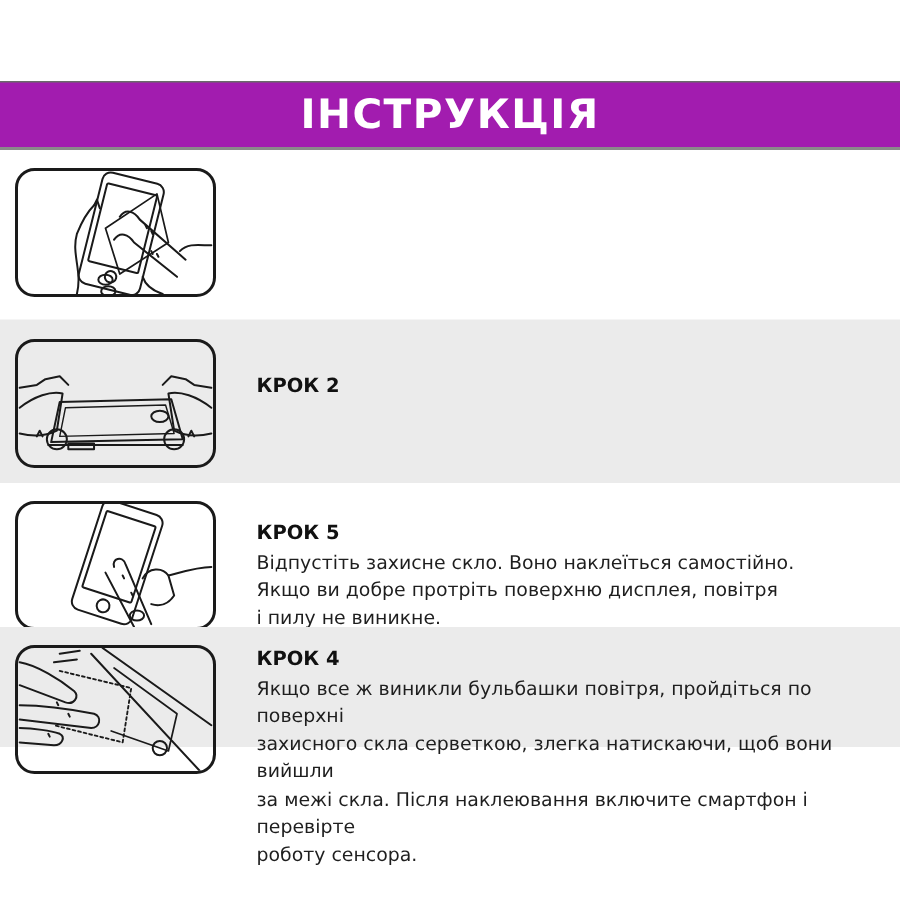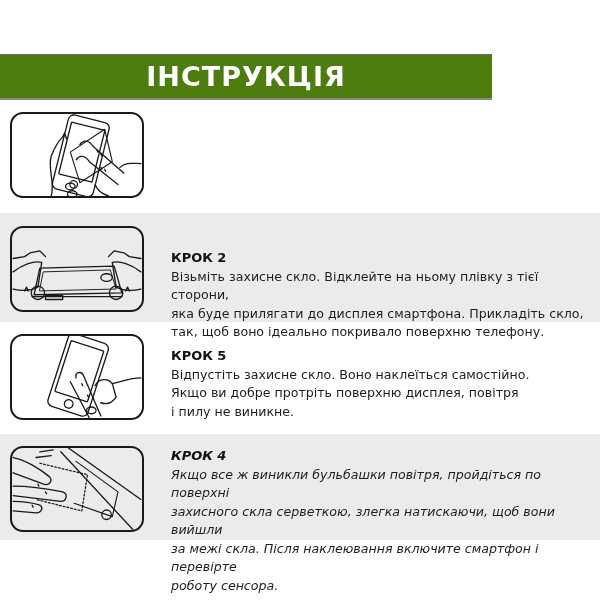--- a/index.html
+++ b/index.html
@@ -1,22 +1,22 @@
 <!DOCTYPE html>
 <html><head>
 <meta charset="utf-8">
 <style>
   html, body { margin: 0; padding: 0; }
   body {
     width: 600px; height: 600px; background: #ffffff; position: relative; overflow: hidden;
     font-family: "DejaVu Sans", "Liberation Sans", sans-serif;
   }
   .header-bar {
-    position: absolute; left: 0; top: 54px; width: 492px; height: 43px;
-    background: #4d7c0f; border-bottom: 2px solid #8a8a8a; border-top: 1px solid #6a6a6a;
+    position: absolute; left: 0; top: 54px; width: 600px; height: 43px;
+    background: #a21caf; border-bottom: 2px solid #8a8a8a; border-top: 1px solid #6a6a6a;
     display: flex; align-items: center; justify-content: center;
   }
   .header-title {
     color: #ffffff; font-weight: bold; font-size: 27px; letter-spacing: 1px;
     font-family: "DejaVu Sans", sans-serif;
   }
   .step {
     position: absolute; left: 0; width: 600px;
   }
   .step.shaded { background: #ebebeb; }
@@ -74,23 +74,20 @@
       <ellipse cx="98" cy="52" rx="6" ry="4"></ellipse>
       <path d="M20 72 L114 72"></path>
       <circle cx="26" cy="68" r="7"></circle>
       <circle cx="108" cy="68" r="7"></circle>
       <rect x="34" y="71" width="18" height="4"></rect>
       <path d="M12 66 l2 -4 l2 4 M118 66 l2 -4 l2 4"></path>
     </svg>
   </div>
   <div class="step-text" style="top:36px;">
     <div class="step-title">КРОК 2</div>
-    <div class="step-body">Візьміть захисне скло. Відклейте на ньому плівку з тієї сторони,
-яка буде прилягати до дисплея смартфона. Прикладіть скло,
-так, щоб воно ідеально покривало поверхню телефону.</div>
   </div>
 </div>
 
 <div class="step" style="top:322px;height:116px;">
   <div class="icon-box" style="top:12px;">
     <svg viewBox="0 0 134 86" fill="none" stroke="#1a1a1a" stroke-width="1.4" stroke-linecap="round" stroke-linejoin="round">
       <g transform="rotate(18 72 42)">
         <rect x="46" y="2" width="44" height="80" rx="6"></rect>
         <rect x="50" y="10" width="36" height="56" rx="1"></rect>
         <circle cx="68" cy="74" r="4.5"></circle>
@@ -104,21 +101,21 @@
     </svg>
   </div>
   <div class="step-text" style="top:25px;">
     <div class="step-title">КРОК 5</div>
     <div class="step-body">Відпустіть захисне скло. Воно наклеїться самостійно.
 Якщо ви добре протріть поверхню дисплея, повітря
 і пилу не виникне.</div>
   </div>
 </div>
 
-<div class="step shaded" style="top:434px;height:106px;font-style:italic;">
+<div class="step shaded" style="top:418px;height:80px;">
   <div class="icon-box" style="top:12px;">
     <svg viewBox="0 0 134 86" fill="none" stroke="#1a1a1a" stroke-width="1.4" stroke-linecap="round" stroke-linejoin="round">
       <path d="M58 0 L134 54"></path>
       <path d="M50 4 L126 86"></path>
       <path d="M66 14 L110 46 L104 72 L64 58" stroke-width="1.2"></path>
       <circle cx="98" cy="70" r="5"></circle>
       <path d="M28 16 L78 28 L72 66 L24 54" stroke-dasharray="2 2" stroke-width="1.3"></path>
       <path d="M0 10 C12 12 28 22 38 30 C42 34 38 40 32 38 L0 26"></path>
       <path d="M0 40 C20 40 42 44 52 46 C58 48 56 56 50 56 L0 50"></path>
       <path d="M0 56 C10 56 22 58 28 60 C32 62 30 68 24 68 L0 66"></path>

